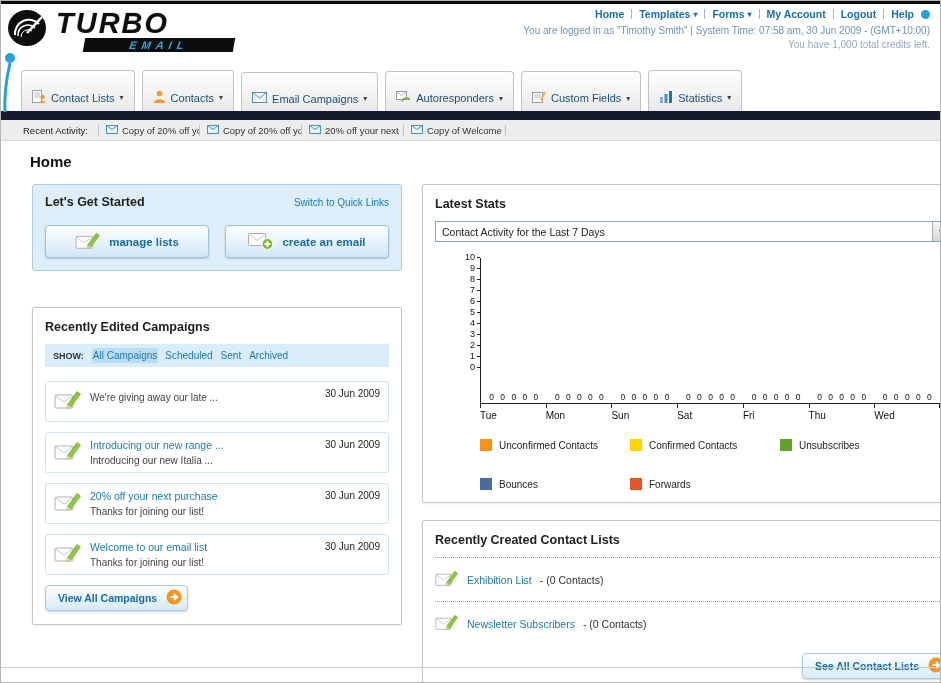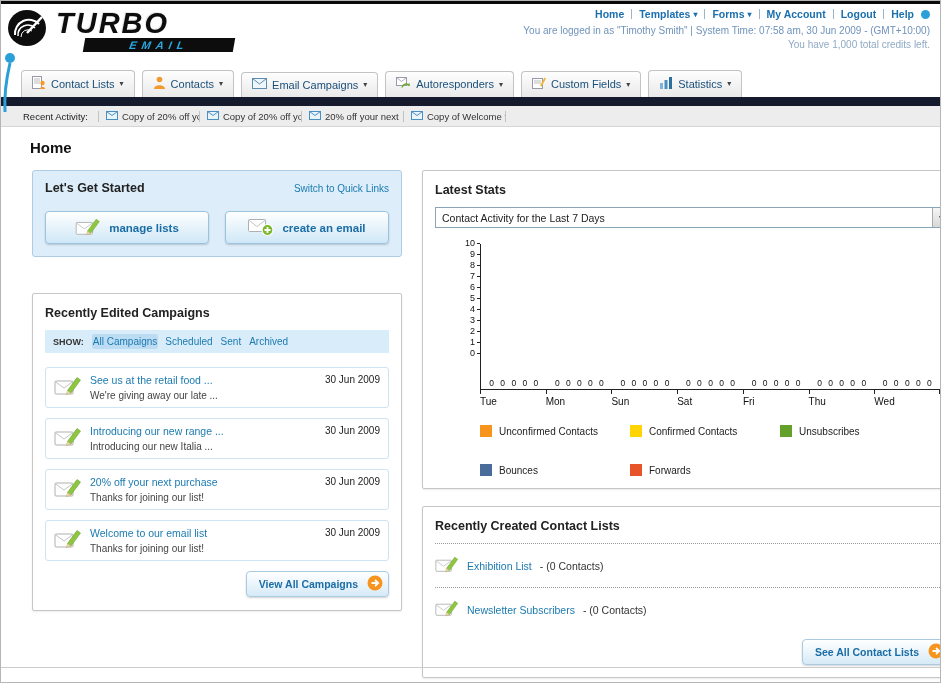--- a/index.html
+++ b/index.html
@@ -31,21 +31,21 @@
   .top-links a { color:#1b6fae; font-size:10.5px; font-weight:bold; text-decoration:none; display:flex; align-items:center; gap:3px; cursor:pointer; }
   .sep { display:inline-block; width:1px; height:10px; background:#9fb6c9; }
   .arr { font-size:8px; color:#1b6fae; }
   .help-dot { width:9px; height:9px; border-radius:50%; background:#2a9fd8; display:inline-block; }
   .session { color:#6f93bb; font-size:10px; margin-top:5px; }
   .credits { color:#8fa9c4; font-size:10px; margin-top:3px; }
 
   
   .tabs-row { display:flex; gap:7px; align-items:flex-end; padding-left:20px; margin-top:4px; }
   .tab {
-    display:flex; align-items:center; gap:5px; padding:5px 10px 6px;
+    display:flex; align-items:center; gap:5px; padding:19px 10px 6px;
     background:linear-gradient(#fefefe,#e9e9e9); border:1px solid #c3c3c3; border-bottom:none;
     border-radius:4px 4px 0 0; color:#1a4f7a; font-size:11px; cursor:pointer; white-space:nowrap;
   }
   .tab .arr { color:#444; }
   .dark-bar { height:9px; background:#151a2d; width:100%; }
 
   
   .activity-bar {
     height:21px; background:#ededed; border-bottom:1px solid #d6d6d6;
     display:flex; align-items:center; padding-left:22px; font-size:9.5px; color:#333;
@@ -88,21 +88,21 @@
   .filter.selected { background:#bcdcf3; border-radius:2px; }
   .campaign-item {
     border:1px solid #cfe3f2; border-radius:3px; padding:6px 8px; display:flex; gap:8px;
     margin-bottom:10px; align-items:flex-start; cursor:pointer; background:#fff;
   }
   .ci-icon { flex:0 0 auto; margin-top:1px; }
   .ci-text { flex:1; min-width:0; }
   .ci-title { font-size:10.5px; color:#1b7ab0; text-decoration:none; display:block; cursor:pointer; }
   .ci-sub { font-size:10px; color:#444; margin-top:4px; }
   .ci-date { font-size:10px; color:#222; white-space:nowrap; }
-  .view-all-row { display:flex; justify-content:flex-end; margin-top:4px; }
+  .view-all-row { display:flex; justify-content:flex-start; margin-top:4px; }
   .pill-btn {
     display:flex; align-items:center; gap:9px; background:linear-gradient(#ffffff,#d6eaf7);
     border:1px solid #a9cbe2; border-radius:4px; padding:3px 5px 3px 12px; color:#1a6da6;
     font-weight:bold; font-size:10.5px; box-shadow:0 1px 2px rgba(0,0,0,0.18); cursor:pointer;
     font-family:inherit;
   }
 
   
   .stats-panel { min-height:300px; }
   .stats-select {
@@ -360,21 +360,20 @@
         <div class="campaign-item">
           <span class="ci-icon">
             <svg width="28" height="22" viewBox="0 0 28 22">
                 <rect x="1" y="6" width="18" height="13" rx="1" fill="#fefefe" stroke="#b0b0b0"></rect>
                 <path d="M1 6.5 L10 13 L19 6.5" fill="none" stroke="#c5c5c5"></path>
                 <path d="M13.5 15.5 L23 2.5 L26.5 5 L17 18 Z" fill="#8dc63f" stroke="#6f9e2f" stroke-width="0.6"></path>
                 <path d="M13.5 15.5 L12.3 19.8 L17 18 Z" fill="#e8d9a0" stroke="#b9a96f" stroke-width="0.5"></path>
               </svg>
           </span>
           <div class="ci-text">
-            <a class="ci-title">See us at the retail food ...</a>
             <div class="ci-sub">We're giving away our late ...</div>
           </div>
           <span class="ci-date">30 Jun 2009</span>
         </div>
 
         <div class="campaign-item">
           <span class="ci-icon">
             <svg width="28" height="22" viewBox="0 0 28 22">
                 <rect x="1" y="6" width="18" height="13" rx="1" fill="#fefefe" stroke="#b0b0b0"></rect>
                 <path d="M1 6.5 L10 13 L19 6.5" fill="none" stroke="#c5c5c5"></path>

